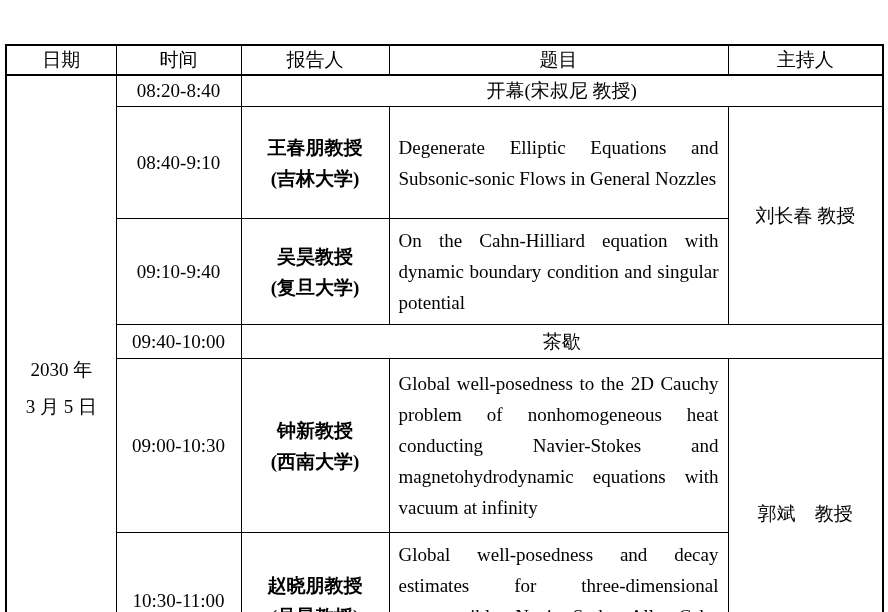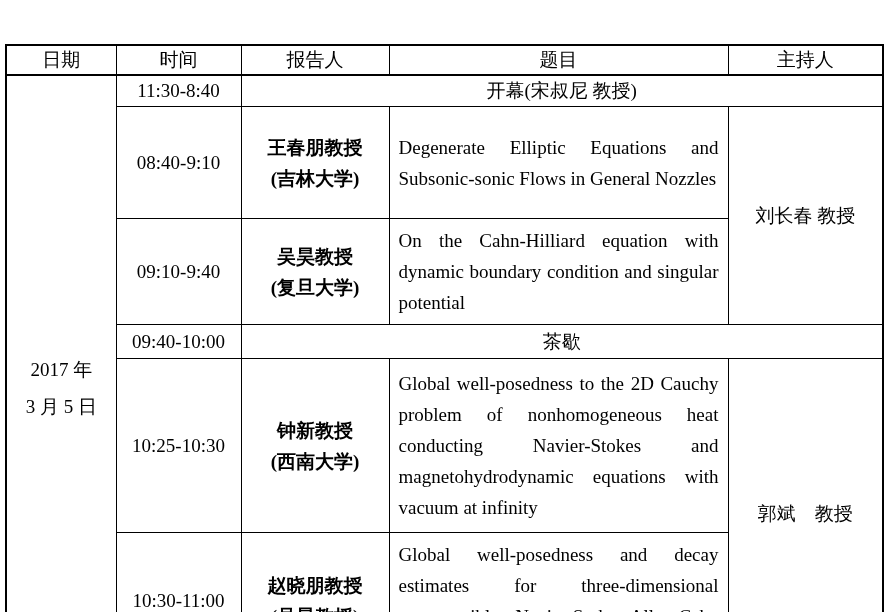--- a/index.html
+++ b/index.html
@@ -84,24 +84,24 @@
         <th>日期</th>
         <th>时间</th>
         <th>报告人</th>
         <th>题目</th>
         <th>主持人</th>
       </tr>
     </thead>
     <tbody>
       <tr class="r-opening">
         <td class="date-cell" rowspan="7">
-          <div>2017 年</div>
+          <div>2030 年</div>
           <div>3 月 5 日</div>
         </td>
-        <td class="time-cell">11:30-8:40</td>
+        <td class="time-cell">08:20-8:40</td>
         <td class="event-cell" colspan="3">开幕(宋叔尼 教授)</td>
       </tr>
       <tr class="r-talk1">
         <td class="time-cell">08:40-9:10</td>
         <td class="speaker-cell">
           <div>王春朋教授</div>
           <div>(吉林大学)</div>
         </td>
         <td class="title-cell">Degenerate Elliptic Equations and Subsonic-sonic Flows in General Nozzles</td>
         <td class="host-cell" rowspan="2">刘长春 教授</td>
@@ -112,21 +112,21 @@
           <div>吴昊教授</div>
           <div>(复旦大学)</div>
         </td>
         <td class="title-cell">On the Cahn-Hilliard equation with dynamic boundary condition and singular potential</td>
       </tr>
       <tr class="r-break">
         <td class="time-cell">09:40-10:00</td>
         <td class="event-cell" colspan="3">茶歇</td>
       </tr>
       <tr class="r-talk3">
-        <td class="time-cell">10:25-10:30</td>
+        <td class="time-cell">09:00-10:30</td>
         <td class="speaker-cell">
           <div>钟新教授</div>
           <div>(西南大学)</div>
         </td>
         <td class="title-cell">Global well-posedness to the 2D Cauchy problem of nonhomogeneous heat conducting Navier-Stokes and magnetohydrodynamic equations with vacuum at infinity</td>
         <td class="host-cell" rowspan="2">郭斌　教授</td>
       </tr>
       <tr class="r-talk4">
         <td class="time-cell">10:30-11:00</td>
         <td class="speaker-cell">

